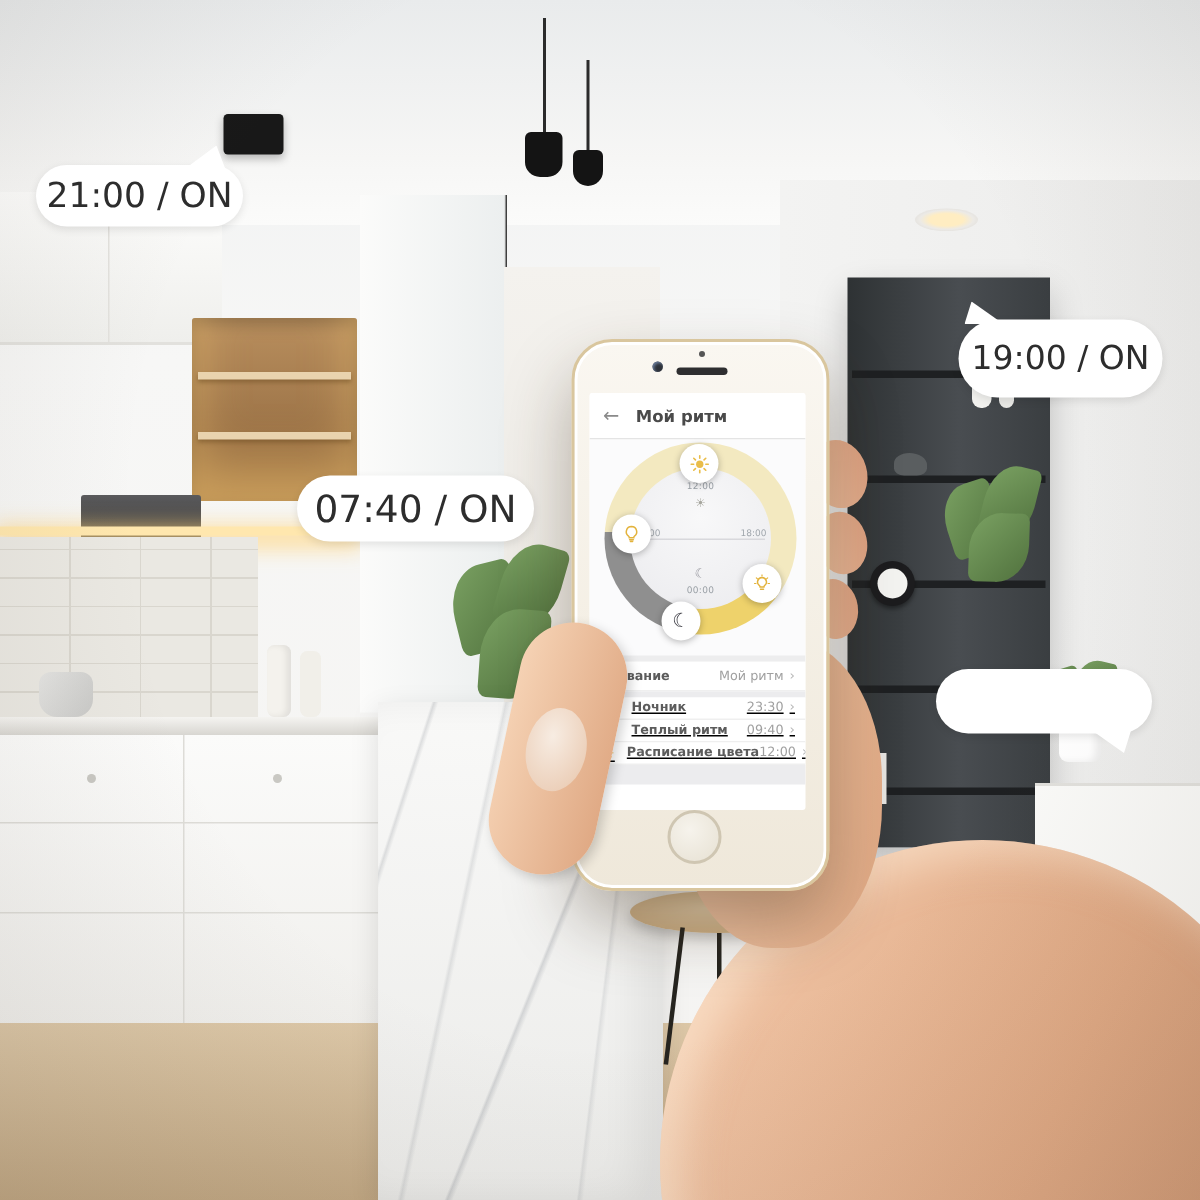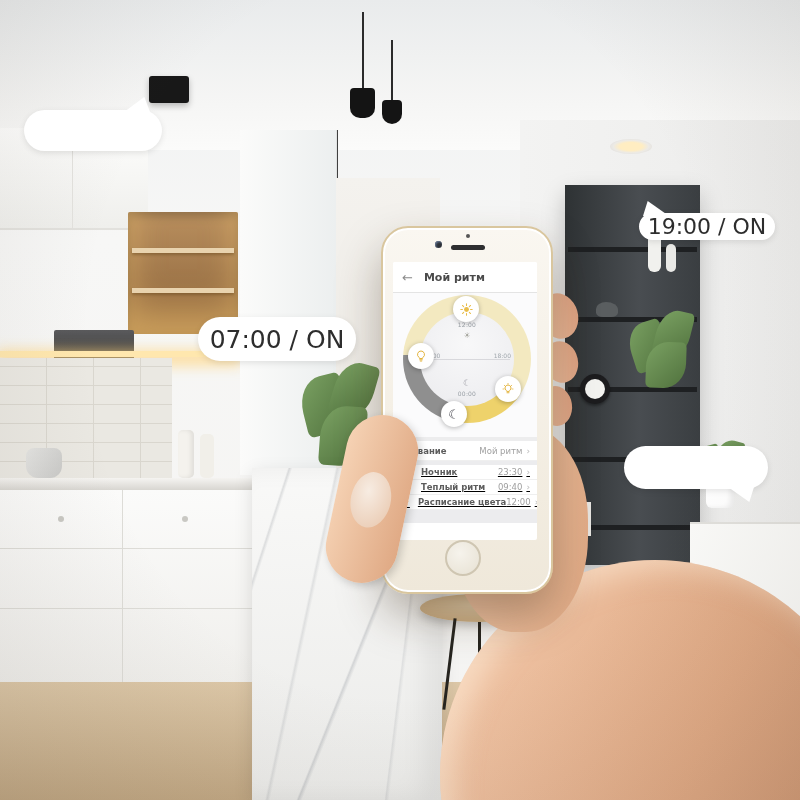--- a/index.html
+++ b/index.html
@@ -132,21 +132,21 @@
   
   .page-title{left:284px;top:24px;font-size:30px;color:#3c3c3c;letter-spacing:.3px;z-index:40;white-space:nowrap;}
   .bubble{position:absolute;background:#fff;border-radius:26px;display:flex;align-items:center;justify-content:center;
     color:#2d2d2d;z-index:40;box-shadow:0 2px 6px rgba(0,0,0,.10);}
   .tail{position:absolute;width:26px;height:15px;background:#fff;}
   .b1{left:24px;top:110px;width:138px;height:41px;font-size:23px;}
   .b1 .tail{right:12px;top:-13px;clip-path:polygon(78% 0,0 100%,100% 100%);}
   .b2{left:198px;top:317px;width:158px;height:44px;font-size:25px;}
   .b3{left:39px;top:386px;width:145px;height:41px;font-size:23px;}
   .b3 .tail{left:12px;top:-13px;clip-path:polygon(22% 0,0 100%,100% 100%);}
-  .b4{left:639px;top:213px;width:136px;height:27px;font-size:22px;}
+  .b4{left:639px;top:213px;width:136px;height:52px;font-size:22px;}
   .b4 .tail{left:4px;top:-12px;clip-path:polygon(18% 0,0 100%,100% 100%);}
   .b5{left:624px;top:446px;width:144px;height:43px;font-size:24px;}
   .b5 .tail{right:14px;bottom:-13px;clip-path:polygon(0 0,100% 0,82% 100%);}
 </style>
 </head>
 <body>
 
 <div class="stage">
 
   <div class="abs ceiling"></div>
@@ -313,23 +313,24 @@
     <div class="home"></div>
   </div>
 
   <div class="abs thumb">
     <div class="nail"></div>
   </div>
 
 
   <div class="bubble b1">
     <div class="tail"></div>
+    <span>21:00 / ON</span>
   </div>
   <div class="bubble b2">
-    <span>07:00 / ON</span>
+    <span>07:40 / ON</span>
   </div>
   <div class="bubble b4">
     <div class="tail"></div>
     <span>19:00 / ON</span>
   </div>
   <div class="bubble b5">
     <div class="tail"></div>
   </div>
 
 </div>

